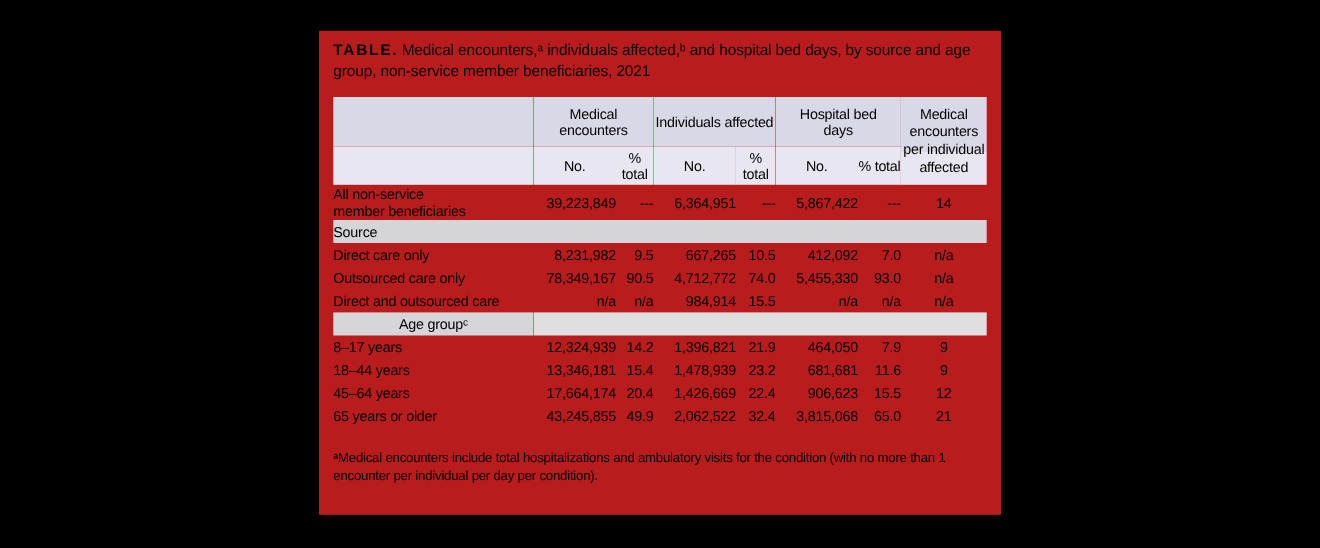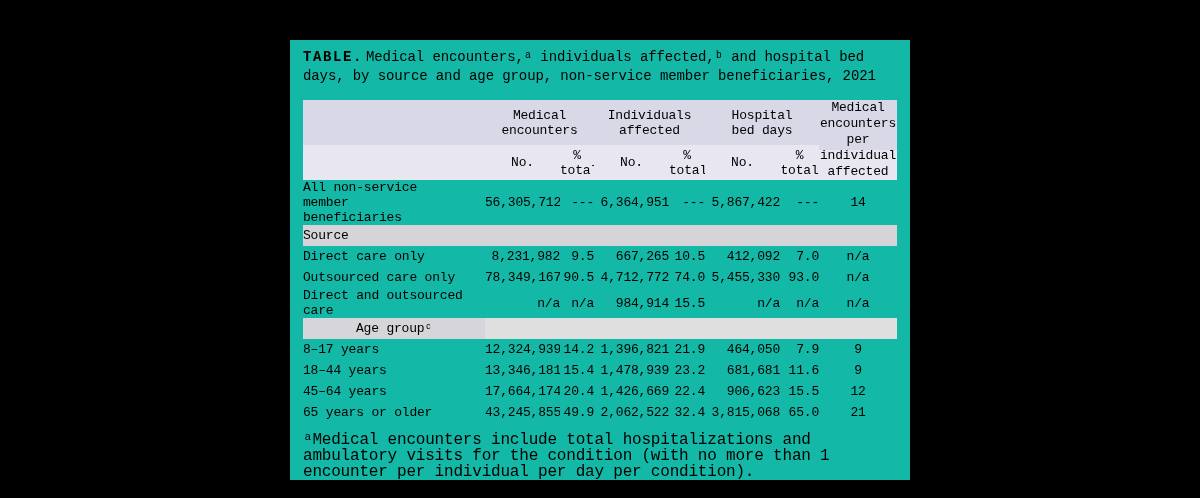--- a/index.html
+++ b/index.html
@@ -3,22 +3,22 @@
 <meta charset="utf-8">
 <style>
   html,body { margin:0; padding:0; }
   body {
     width:1200px; height:498px; position:relative;
     background:#000000;
     font-family:"Liberation Sans","DejaVu Sans",sans-serif;
     color:#000;
   }
   .panel {
-    position:absolute; left:290px; top:40px; width:620px; height:440px;
-    background:#14b8a6; box-sizing:border-box; padding:8px 13px 0 13px;font-family:Liberation Mono, monospace;
+    position:absolute; left:290px; top:28px; width:620px; height:440px;
+    background:#b91c1c; box-sizing:border-box; padding:8px 13px 0 13px;
   }
   .title { font-size:14px; line-height:19px; letter-spacing:-0.1px; }
   .title .tlabel { font-weight:bold; letter-spacing:1.6px; padding-right:3px; }
   table.tbl {
     border-collapse:collapse; table-layout:fixed; width:594px; margin-top:14px;
   }
   .tbl td, .tbl th {
     padding:0; font-size:13px; font-weight:normal; vertical-align:middle;
     letter-spacing:-0.2px; line-height:15px; overflow:hidden;
   }
@@ -37,21 +37,21 @@
   }
   .per .perw { line-height:16px; }
   .gwrap { width:84px; margin:0 auto; }
   .lbl { text-align:left; padding-left:4px; }
   .wrap132 { width:132px; line-height:15px; }
   .num { text-align:right; padding-right:2px; white-space:nowrap; }
   .ctr { text-align:center; }
   .sec-src  { background:#d5d4d9; text-align:left; padding-left:4px; }
   .sec-agel { background:#d6d5da; text-align:center; padding-left:4px;margin-top:16px; }
   .sec-ager { background:#dfdfdf; }
-  .foot { margin-top:9px; font-size:16px; line-height:16px; letter-spacing:-0.2px; }
+  .foot { margin-top:19px; font-size:12px; line-height:16px; letter-spacing:-0.2px; }
 </style>
 </head>
 <body>
 
 <div class="panel">
 
   <div class="title">
     <span class="tlabel">TABLE.</span><span>Medical encounters,ᵃ individuals affected,ᵇ and hospital bed days, by source and age group, non-service member beneficiaries, 2021</span>
   </div>
 
@@ -87,21 +87,21 @@
       <th class="h2 subh">No.</th>
       <th class="h2 subh">% total</th>
       <th class="h2 subh">No.</th>
       <th class="h2 subh">% total</th>
     </tr>
 
     <tr class="trow">
       <td class="lbl">
         <div class="wrap132">All non-service member beneficiaries</div>
       </td>
-      <td class="num">56,305,712</td>
+      <td class="num">39,223,849</td>
       <td class="num">---</td>
       <td class="num">6,364,951</td>
       <td class="num">---</td>
       <td class="num">5,867,422</td>
       <td class="num">---</td>
       <td class="ctr">14</td>
     </tr>
 
     <tr class="srow">
       <td class="sec-src" colspan="8">Source</td>

